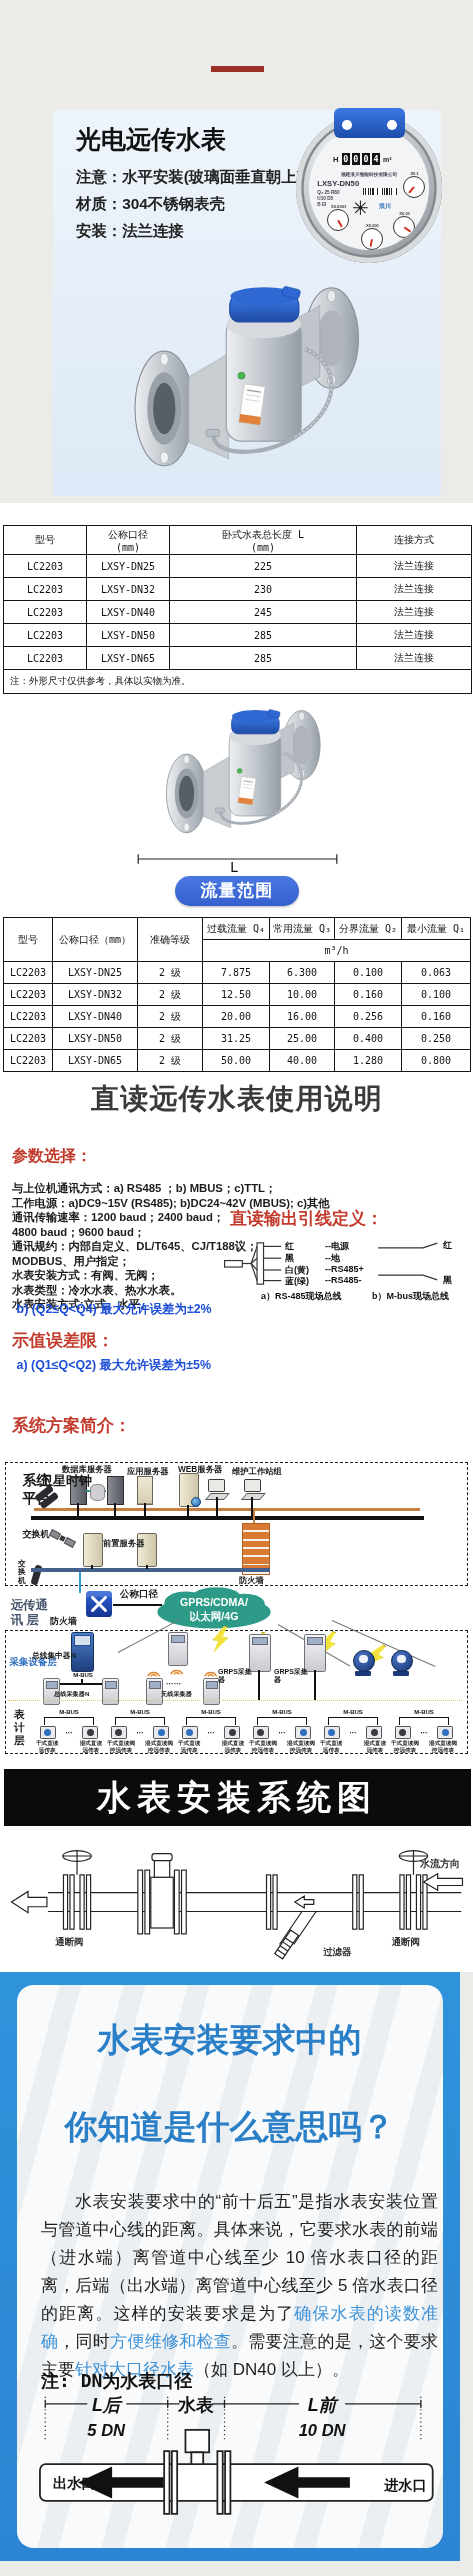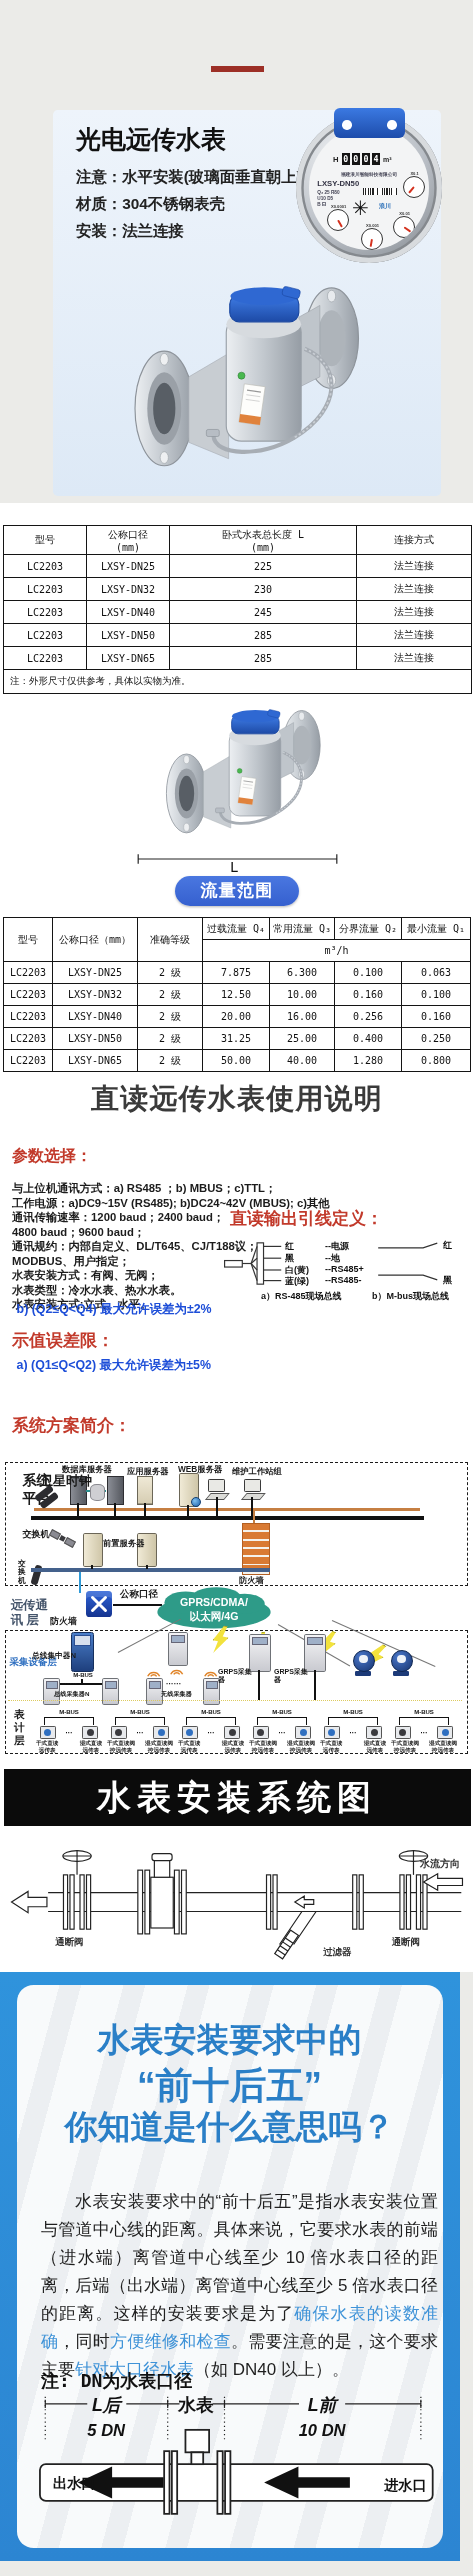--- a/index.html
+++ b/index.html
@@ -701,21 +701,20 @@
     </g>
     <text x="82" y="172" font-size="16" font-weight="bold" fill="#333">通断阀</text>
     <text x="536" y="190" font-size="16" font-weight="bold" fill="#333">过滤器</text>
     <text x="652" y="172" font-size="16" font-weight="bold" fill="#333">通断阀</text>
     <text x="700" y="40" font-size="17" font-weight="bold" fill="#333">水流方向</text>
   </svg>
 
   <div class="abs blue-bg"></div>
   <div class="abs qa-card"></div>
   <div class="abs qa-t" style="top:2018px;font-size:33px;">水表安装要求中的</div>
-  <div class="abs qa-t" style="top:2061px;font-size:37px;">“前十后五”</div>
   <div class="abs qa-t" style="top:2105px;font-size:33px;">你知道是什么意思吗？</div>
   <div class="abs qa-para"><span>水表安装要求中的“前十后五”是指水表安装位置与管道中心线的距离。具体来说，它要求水表的前端（进水端）离管道中心线至少 10 倍水表口径的距离，后端（出水端）离管道中心线至少 5 倍水表口径的距离。这样的安装要求是为了</span><span class="hl">确保水表的读数准确</span><span>，同时</span><span class="hl">方便维修和检查</span><span>。需要注意的是，这个要求主要</span><span class="hl">针对大口径水表</span><span>（如 DN40 以上）。</span></div>
   <div class="abs qa-note">注: DN为水表口径</div>
 
   <svg class="abs" style="left:36px;top:2392px;" width="403" height="139" viewBox="0 0 680 235">
     <g stroke="#222" stroke-width="2" fill="none">
       <path d="M15,8 V80 M222,8 V80 M318,8 V80 M650,8 V80" stroke-dasharray="2 5"></path>
       <path d="M15,20 H86 M152,20 H222 M222,20 H242 M298,20 H318 M318,20 H444 M522,20 H650"></path>
       <path d="M15,13 V27 M222,13 V27 M318,13 V27 M650,13 V27"></path>
       <rect x="6" y="122" width="664" height="62" rx="10" fill="#fff" stroke-width="3"></rect>

